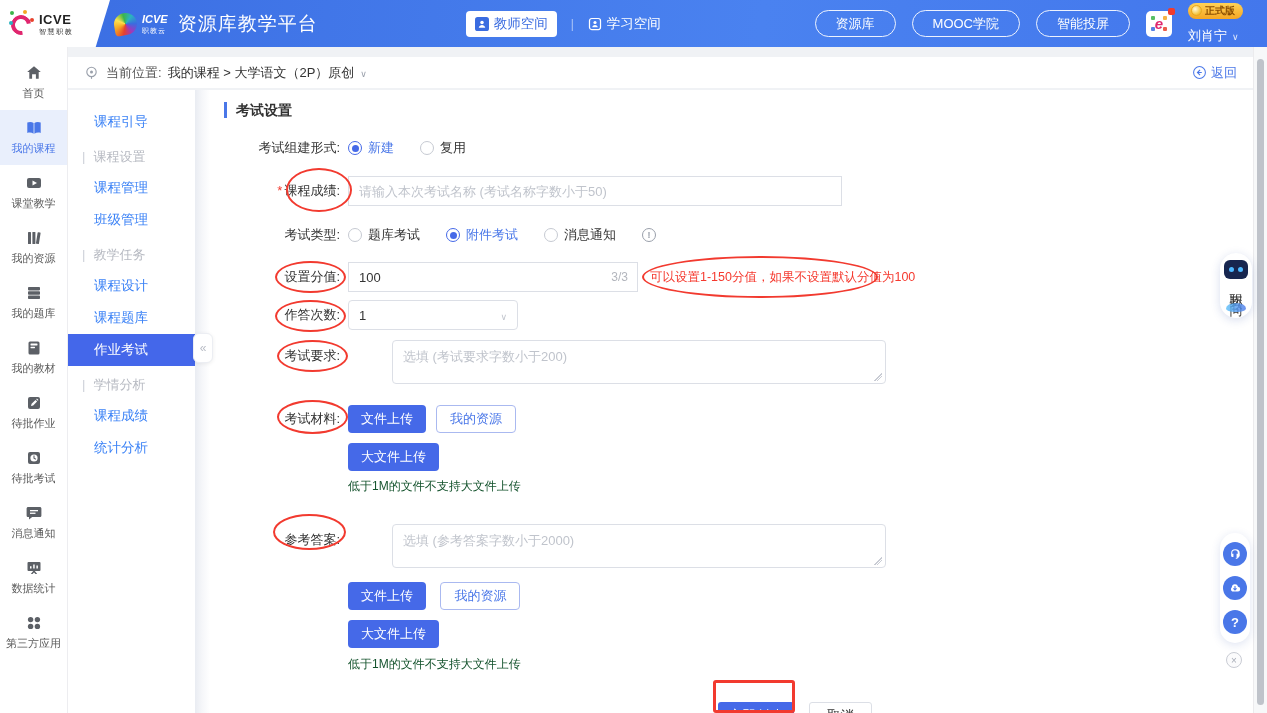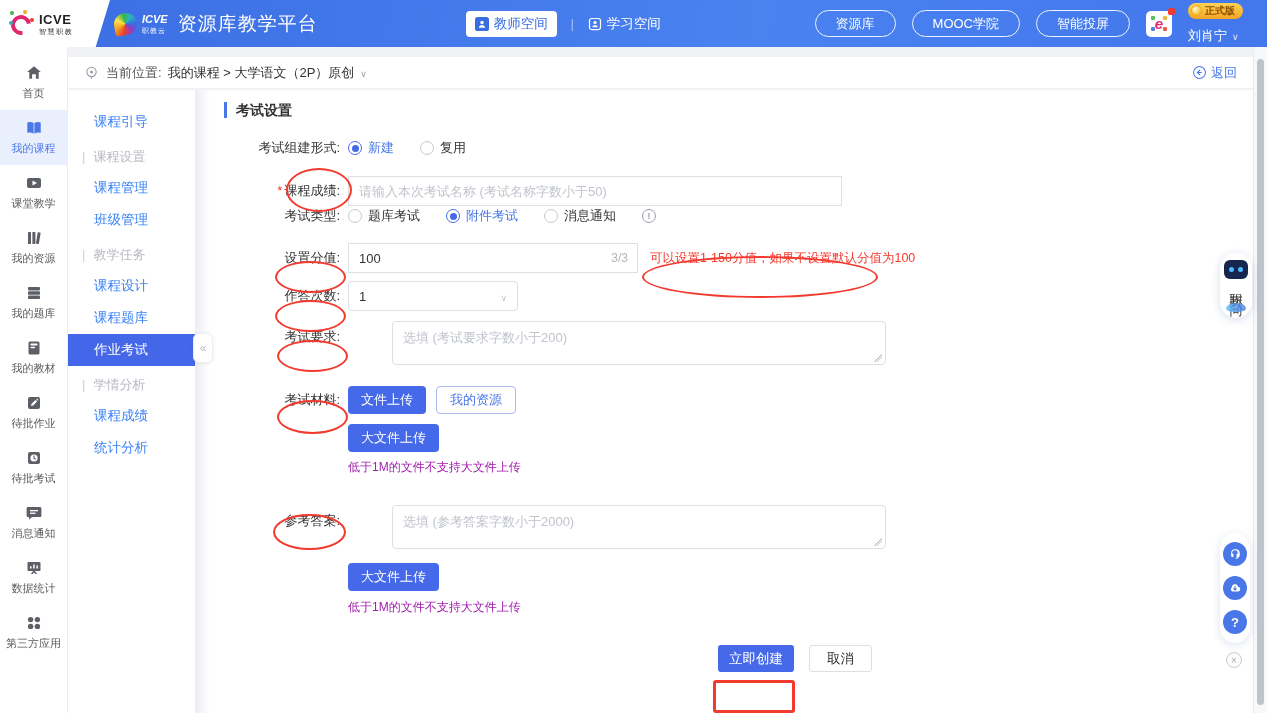--- a/index.html
+++ b/index.html
@@ -134,21 +134,21 @@
   .ta-wrap { position:relative; }
   .ta { width:494px; height:44px; border:1px solid #dcdfe6; border-radius:4px; padding:7px 10px;
     font-size:13px; color:#333; resize:none; outline:none; font-family:inherit; }
   .ta-wrap::after { content:""; position:absolute; right:4px; bottom:7px; width:8px; height:8px;
     background:linear-gradient(135deg,transparent 50%,#c9ccd4 50%,#c9ccd4 57%,transparent 57%,transparent 68%,#c9ccd4 68%,#c9ccd4 75%,transparent 75%); }
 
   .btn-blue { background:#4569e8; color:#fff; border-radius:4px; height:28px; padding:0 13px;
     font-size:13px; display:inline-flex; align-items:center; }
   .btn-outline { background:#fff; color:#4a77e8; border:1px solid #aab9f0; border-radius:4px;
     height:28px; padding:0 13px; font-size:13px; display:inline-flex; align-items:center; margin-left:10px; }
-  .note { font-size:12px; color:#a21caf; }
+  .note { font-size:12px; color:#14532d; }
   .footer-row { margin-top:29px; margin-left:508px; display:flex; gap:15px; }
   .btn-submit { background:#4569e8; color:#fff; border-radius:3px; height:27px; padding:0 11px;
     font-size:13.5px; display:inline-flex; align-items:center; }
   .btn-cancel { background:#fff; border:1px solid #dcdfe6; color:#333; border-radius:3px; height:27px;
     padding:0 17px; font-size:13.5px; display:inline-flex; align-items:center; }
 
   
   .ann { position:absolute; border:2px solid #f23a2f; border-radius:50%; pointer-events:none; z-index:20; }
   .a-exam-name { left:286px; top:168px; width:66px; height:44px; }
   .a-score     { left:275px; top:261px; width:71px; height:32px; }
@@ -408,21 +408,21 @@
     <span class="rlabel sel">新建</span>
     <span class="radio"></span>
     <span class="rlabel">复用</span>
   </div>
 
   <div class="frow" style="margin-top:18px;">
     <span class="flabel"><span class="req">*</span><span>课程成绩:</span></span>
     <input class="inp" type="text" placeholder="请输入本次考试名称 (考试名称字数小于50)" style="">
   </div>
 
-  <div class="frow" style="height:20px;">
+  <div class="frow" style="margin-top:19px; height:20px;">
     <span class="flabel">考试类型:</span>
     <span class="radio"></span>
     <span class="rlabel">题库考试</span>
     <span class="radio sel"></span>
     <span class="rlabel sel">附件考试</span>
     <span class="radio"></span>
     <span class="rlabel">消息通知</span>
     <span class="info-ic"></span>
   </div>
 
@@ -460,20 +460,24 @@
   </div>
   <div class="sub-row note" style="margin-top:7px;">低于1M的文件不支持大文件上传</div>
 
   <div class="frow top" style="margin-top:29px;">
     <span class="flabel">参考答案:</span>
     <span class="ta-wrap">
       <textarea class="ta" placeholder="选填 (参考答案字数小于2000)" style=""></textarea>
     </span>
   </div>
   <div class="sub-row" style="margin-top:10px;">
+    <span class="btn-blue">文件上传</span>
+    <span class="btn-outline">我的资源</span>
+  </div>
+  <div class="sub-row" style="margin-top:10px;">
     <span class="btn-blue">大文件上传</span>
   </div>
   <div class="sub-row note" style="margin-top:8px;">低于1M的文件不支持大文件上传</div>
 
   <div class="footer-row">
     <span class="btn-submit">立即创建</span>
     <span class="btn-cancel">取消</span>
   </div>
 </div>
 

